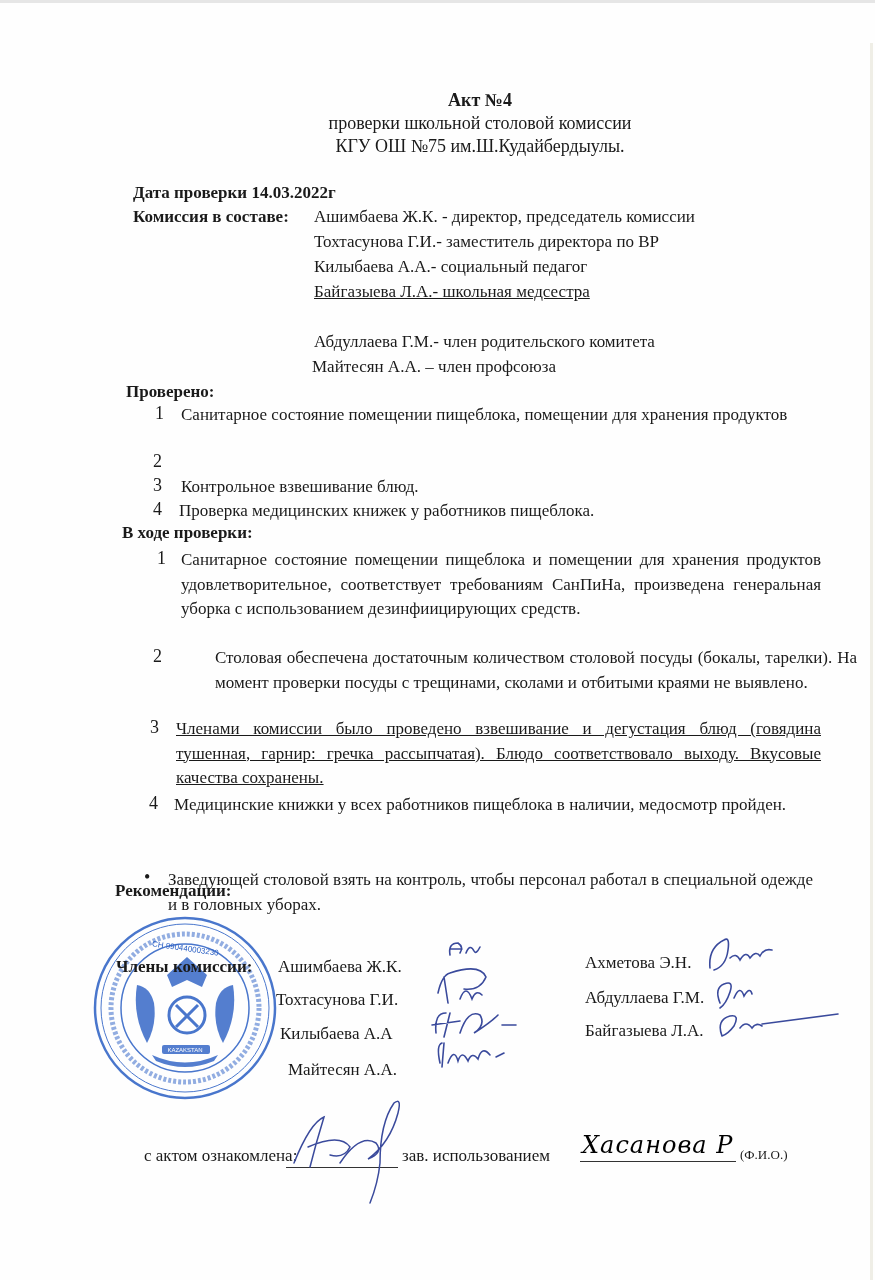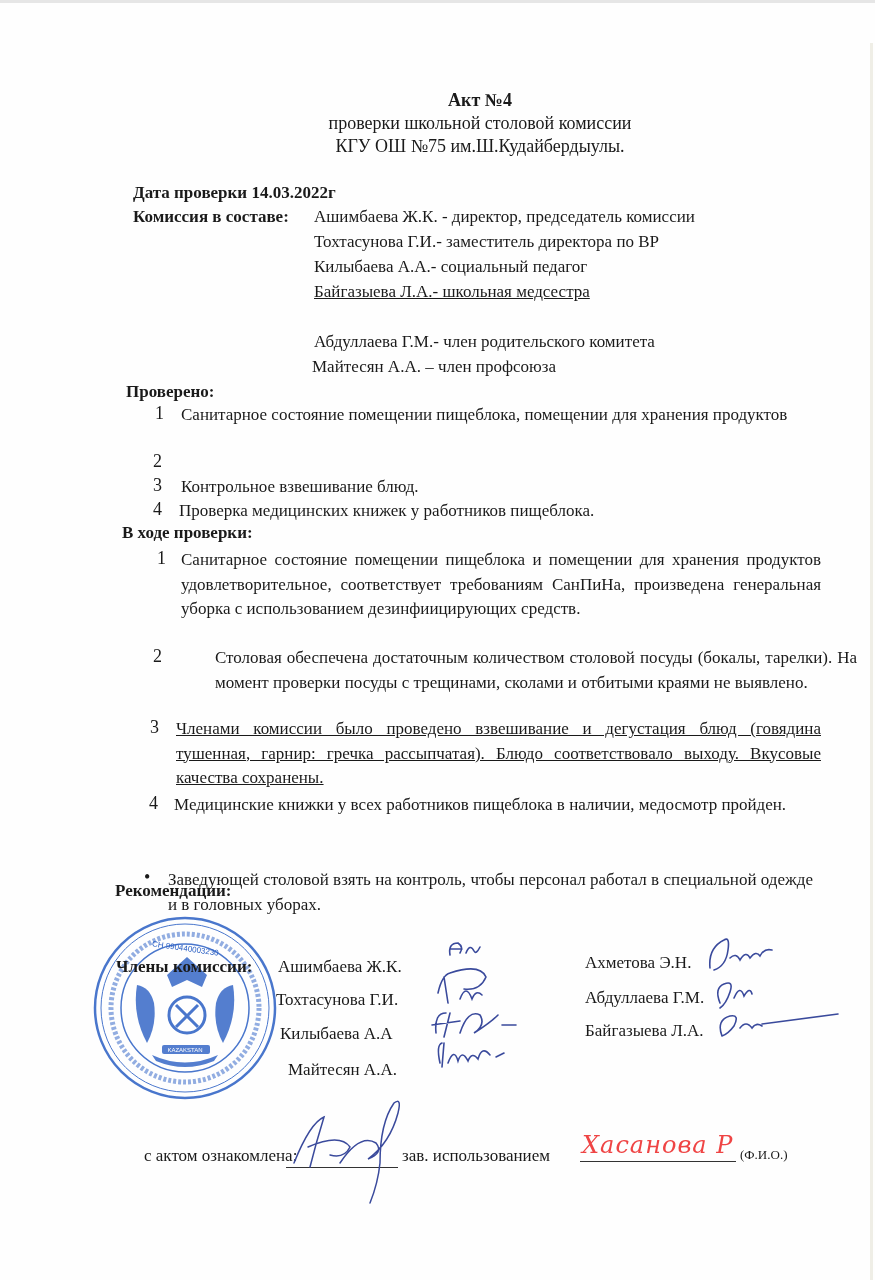--- a/index.html
+++ b/index.html
@@ -123,16 +123,16 @@
 
   <div class="abs txt" style="left:105px; top:1141px; font-size:17px;margin-left:39px;">с актом ознакомлена:</div>
   <div class="abs" style="left:286px; top:1164px; width:112px; border-top:1px solid #333;"></div>
   <svg class="sig" style="left:280px; top:1090px;" width="140" height="120" viewBox="0 0 140 120">
     <g fill="none" stroke="#3a4a9c" stroke-width="1.5" stroke-linecap="round">
       <path d="M14 70 Q30 30 44 24 Q36 50 30 74 M28 54 Q60 40 70 54 Q64 66 50 62 M60 70 Q80 40 96 50 Q104 60 88 66 Q110 50 118 20 Q122 4 114 10 Q100 30 100 70 Q98 90 90 110"></path>
     </g>
   </svg>
   <div class="abs txt" style="left:402px; top:1141px; font-size:17px;">зав. использованием</div>
   <div class="abs" style="left:580px; top:1158px; width:156px; border-top:1px solid #333;"></div>
-  <div class="abs" style="left:582px; top:1128px; font-family:'DejaVu Serif', serif; font-style:italic; font-size:24px; color:#ef4444; letter-spacing:1px;">Хасанова Р</div>
+  <div class="abs" style="left:582px; top:1128px; font-family:'DejaVu Serif', serif; font-style:italic; font-size:24px; color:#000000; letter-spacing:1px;">Хасанова Р</div>
   <div class="abs" style="left:740px; top:1144px; font-size:13px;">(Ф.И.О.)</div>
 
 </div>
 
 </body></html>

